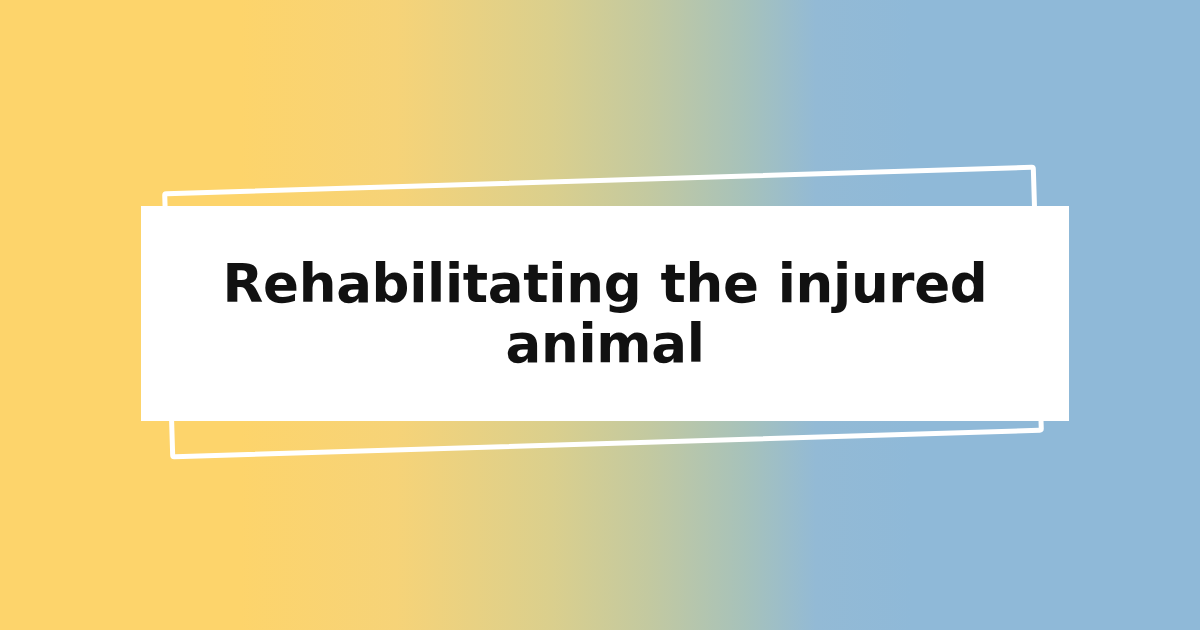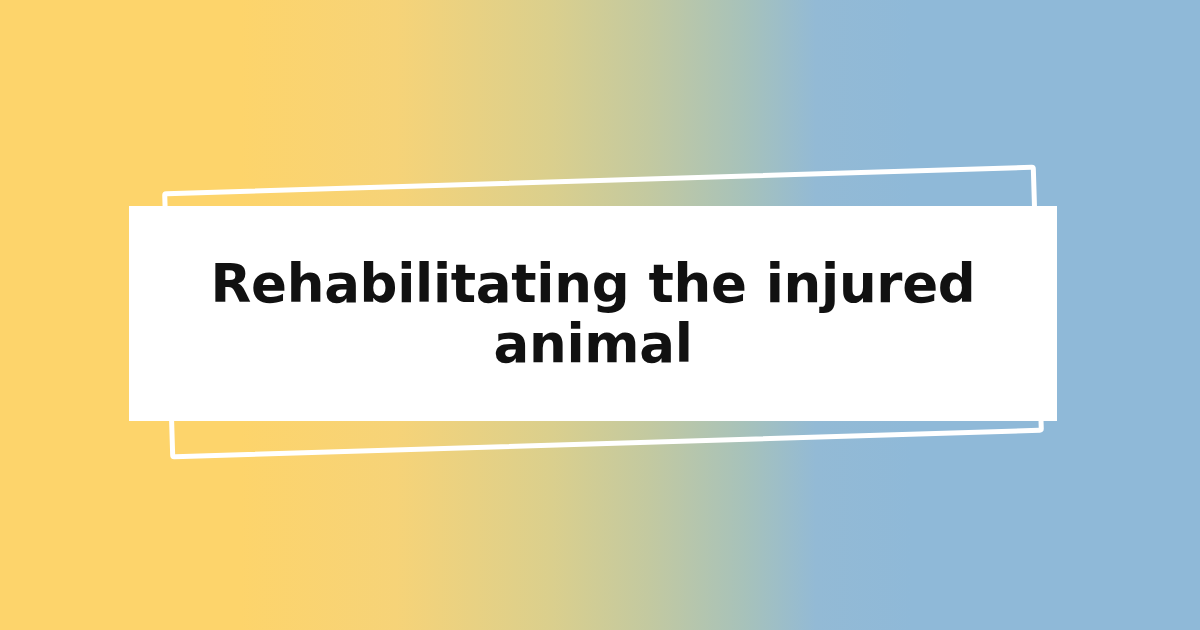--- a/index.html
+++ b/index.html
@@ -44,21 +44,21 @@
     border-radius: 4px;
     transform: rotate(-1.75deg);
     transform-origin: 50% 50%;
     box-sizing: border-box;
     z-index: 1;
   }
 
   
   #card {
     position: absolute;
-    left: 129px;
+    left: 141px;
     top: 206px;
     width: 928px;
     height: 215px;
     background: #ffffff;
     z-index: 2;
     display: flex;
     align-items: center;
     justify-content: center;
   }
 

